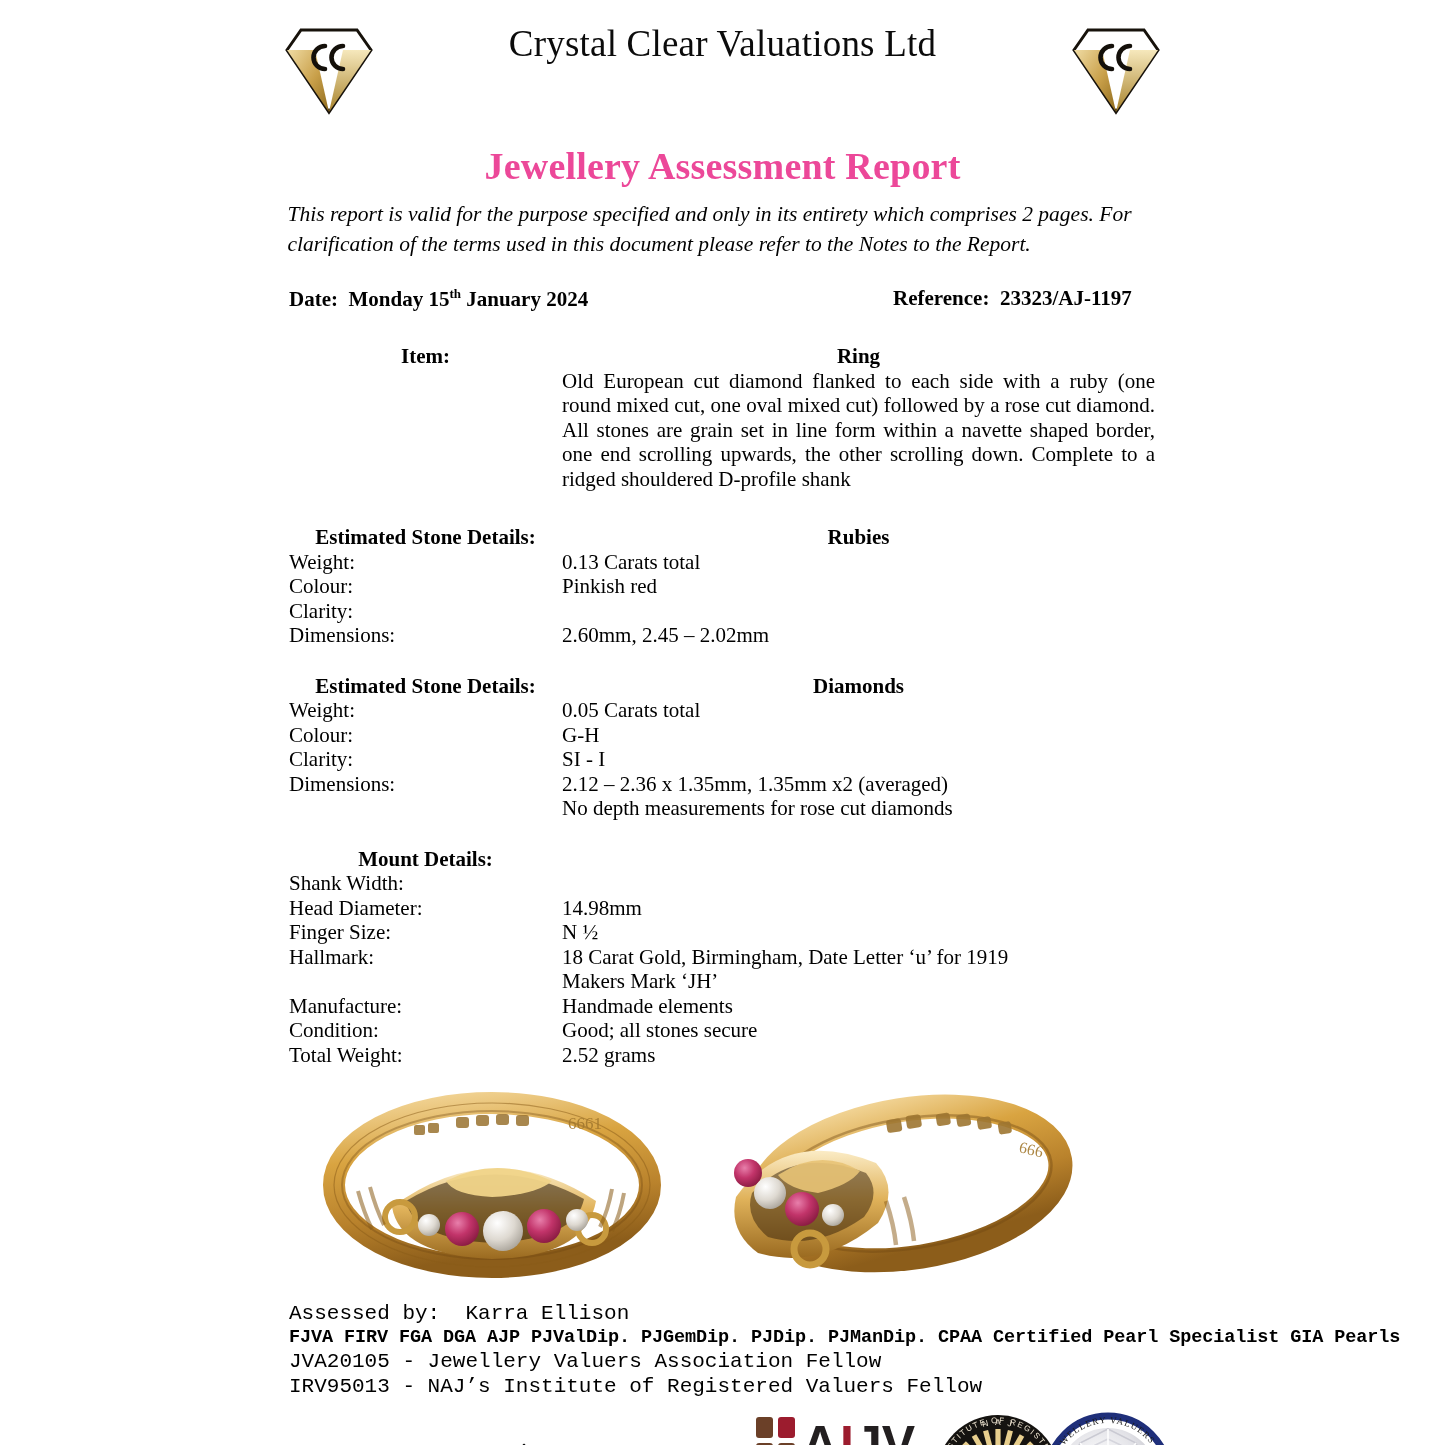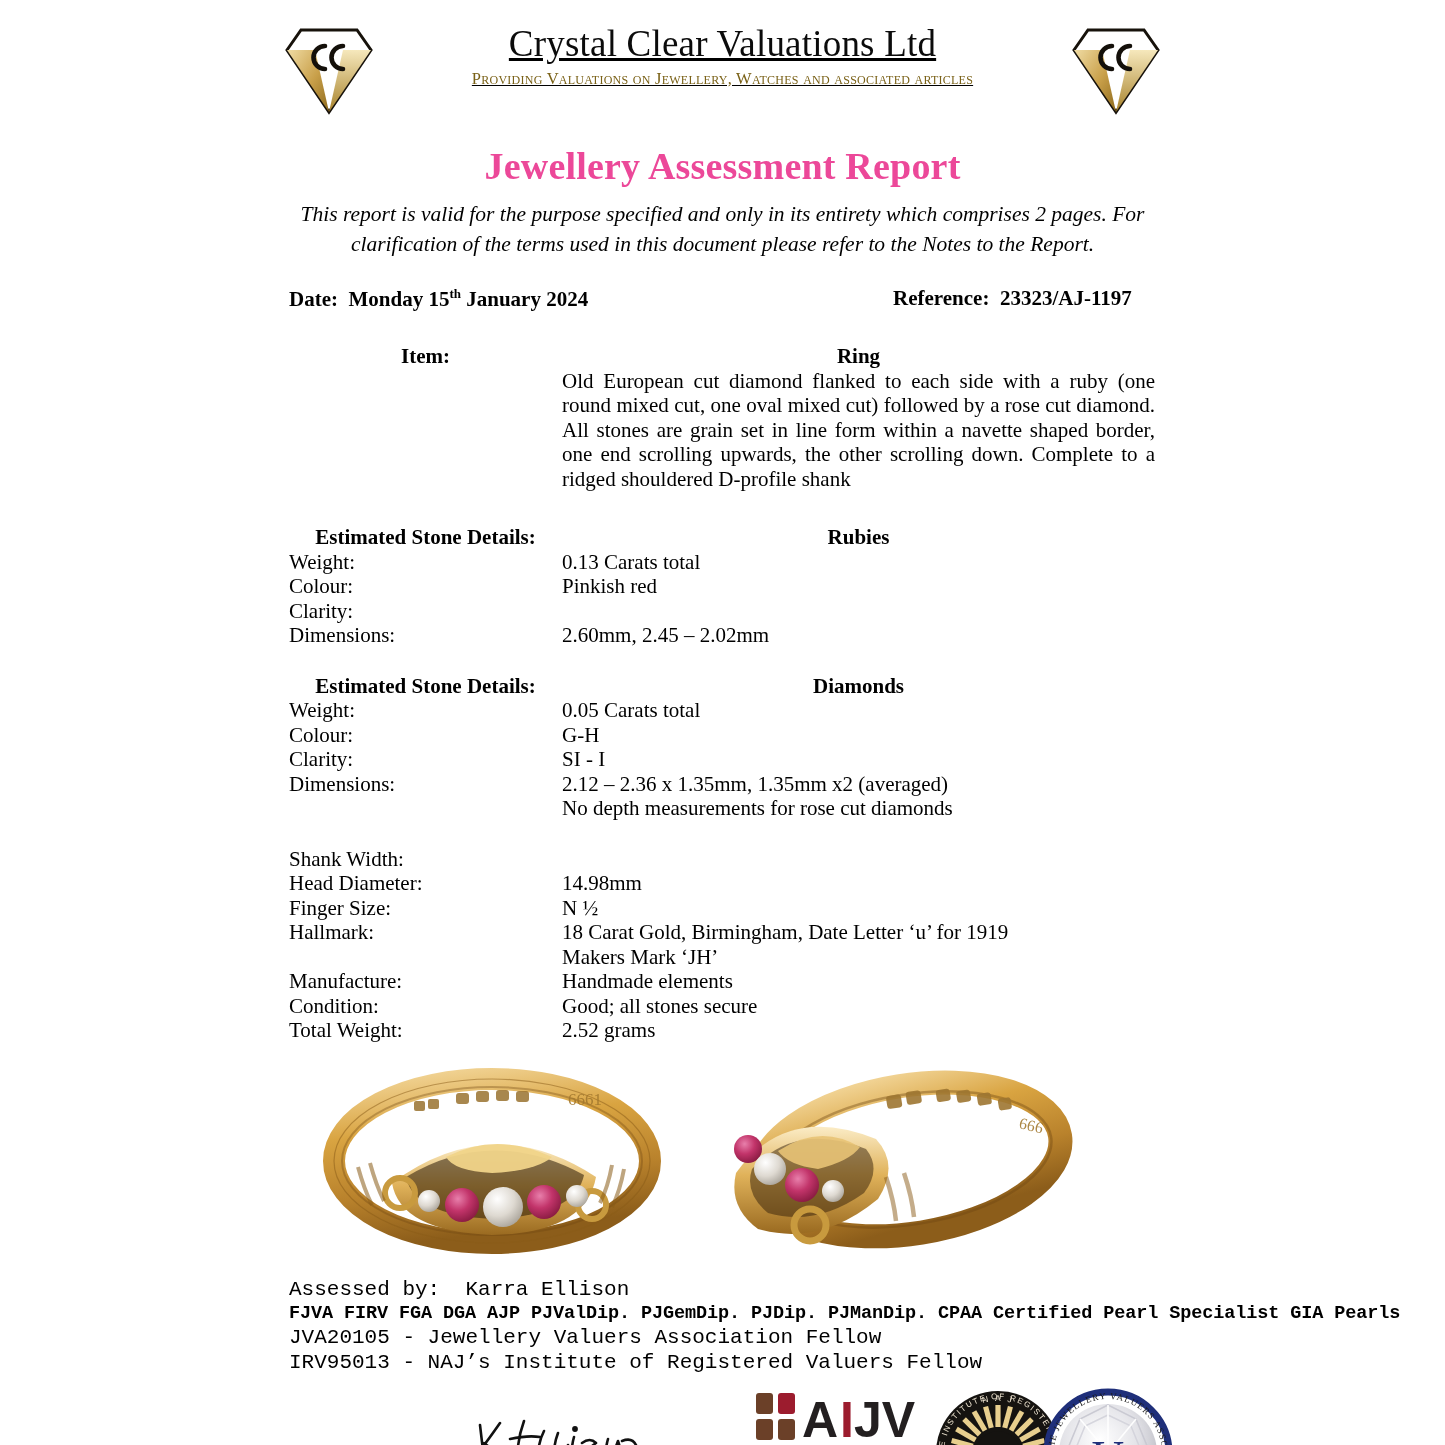--- a/index.html
+++ b/index.html
@@ -30,21 +30,20 @@
   }
   .logo-left  { left: 281px; }
   .logo-right { left: 1068px; }
 
   .brand-block {
     position: absolute;
     left: 380px;
     right: 380px;
     top: 14px;
     text-align: center;
-    text-decoration: underline;
   }
   .brand-name {
     font-family: "Liberation Serif", serif;
     font-size: 37px;
     letter-spacing: 0.2px;
     color: #0b0b0b;
     line-height: 1.18;
     white-space: nowrap;
   }
   .brand-tagline {
@@ -62,21 +61,20 @@
     text-align: center;
     font-size: 38px;
     font-weight: bold;
     color: #ec4899;
     margin-top: 24px;
     letter-spacing: 0.2px;
   }
   .doc-validity {
     margin: 12px auto 0 auto;
     width: 870px;
-    text-align: center;
     font-style: italic;
     font-size: 21.5px;
     line-height: 1.38;
     color: #000;
   }
 
   
   .meta-row {
     position: relative;
     margin-top: 27px;
@@ -201,21 +199,20 @@
     <path d="M6 26 L34 26 L48 88 Z" fill="url(#gl1)"></path>
     <path d="M62 26 L90 26 L48 88 Z" fill="url(#gl2)"></path>
     <g fill="none" stroke="#14100a" stroke-width="4.6" stroke-linecap="round">
       <path d="M44 22 a11.5 11.5 0 1 0 0 23"></path>
       <path d="M62 22 a11.5 11.5 0 1 0 0 23"></path>
     </g>
   </svg>
 
   <div class="brand-block">
     <div class="brand-name">Crystal Clear Valuations Ltd</div>
-    <div class="brand-tagline">Providing Valuations on Jewellery, Watches and associated articles</div>
   </div>
 
   <svg class="logo-diamond logo-right" viewBox="0 0 96 92">
     <path d="M6 26 L20 6 L76 6 L90 26 L48 88 Z" fill="none" stroke="#17120b" stroke-width="3"></path>
     <path d="M6 26 L34 26 L48 88 Z" fill="url(#gl1)"></path>
     <path d="M62 26 L90 26 L48 88 Z" fill="url(#gl2)"></path>
     <g fill="none" stroke="#14100a" stroke-width="4.6" stroke-linecap="round">
       <path d="M44 22 a11.5 11.5 0 1 0 0 23"></path>
       <path d="M62 22 a11.5 11.5 0 1 0 0 23"></path>
     </g>
@@ -292,20 +289,24 @@
   <div class="row">
     <div class="lbl">Dimensions:</div>
     <div class="val">
       <div>2.12 – 2.36 x 1.35mm, 1.35mm x2 (averaged)</div>
       <div>No depth measurements for rose cut diamonds</div>
     </div>
   </div>
 
   <div class="gap-md"></div>
 
+  <div class="row">
+    <div class="lbl bold">Mount Details:</div>
+    <div class="val"></div>
+  </div>
   <div class="row">
     <div class="lbl">Shank Width:</div>
   </div>
   <div class="row">
     <div class="lbl">Head Diameter:</div>
     <div class="val">14.98mm</div>
   </div>
   <div class="row">
     <div class="lbl">Finger Size:</div>
     <div class="val">N ½</div>

